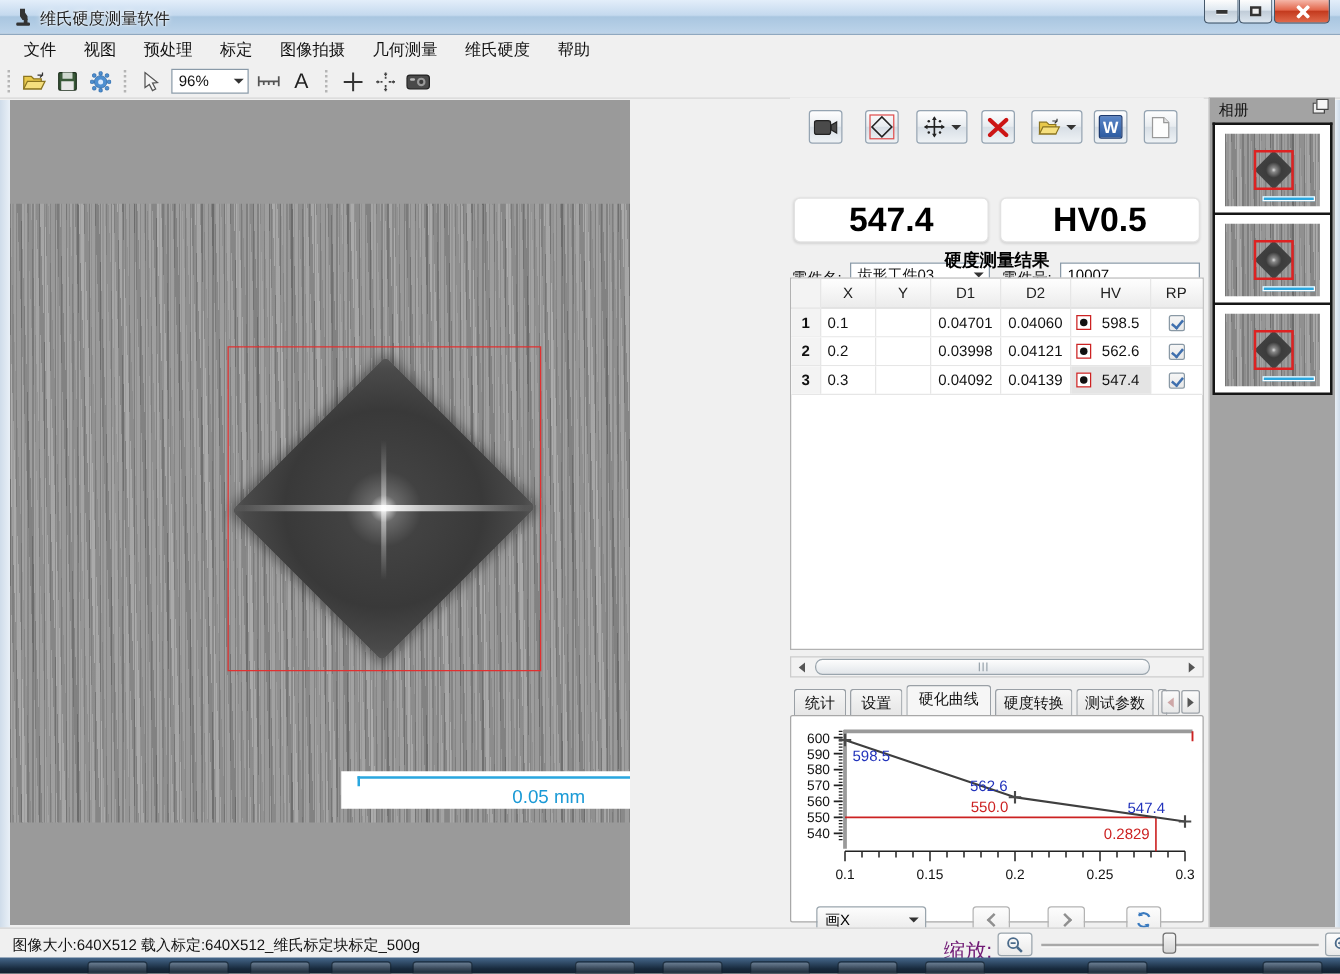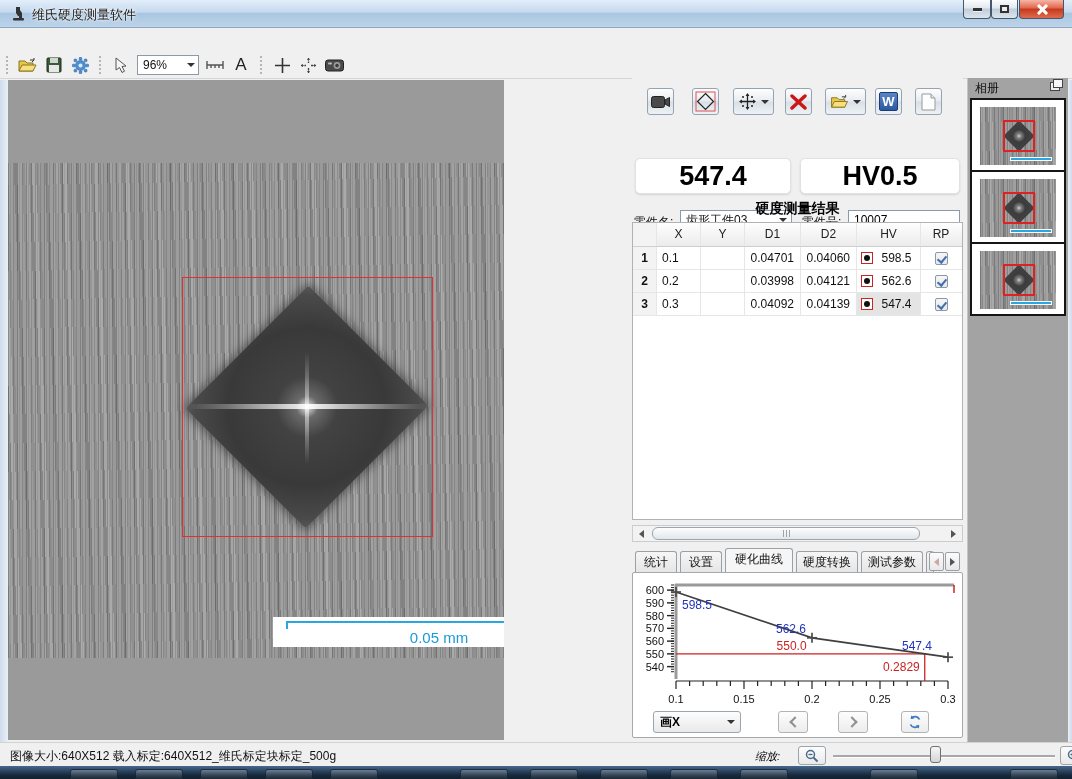--- a/index.html
+++ b/index.html
@@ -101,21 +101,21 @@
   .tab { position:absolute; bottom:0; height:21px; border:1px solid #9aa0a6; border-bottom:none; border-radius:3px 3px 0 0;
     background:linear-gradient(#f6f6f6,#e6e6e6); font-size:12px; text-align:center; line-height:20px; color:#111; }
   .tab.active { height:24px; background:#f6f6f6; z-index:2; font-weight:normal; }
   .tab-arrows { position:absolute; right:3px; bottom:1px; display:flex; gap:1px; }
   .tab-arrow { width:15px; height:19px; border:1px solid #9aa0a6; border-radius:2px; background:linear-gradient(#fbfbfb,#e8e8e8); display:flex; align-items:center; justify-content:center; }
   .tri-l.dis { border-right-color:#b06a6a; opacity:.55; }
 
   
   .chartpanel { position:absolute; left:0; top:494px; width:331px; height:166px; background:#fff; border:1px solid #a8a8a8; border-radius:2px; }
   .chart-svg { position:absolute; left:3px; top:4px; }
-  .chart-controls { position:absolute; left:0; right:0; top:138px; height:24px; display:flex; align-items:flex-start;font-weight:bold; }
+  .chart-controls { position:absolute; left:0; right:0; top:151px; height:24px; display:flex; align-items:center; }
   .axis-select { margin-left:20px; width:88px; height:22px; border:1px solid #9aa5ad; border-radius:3px; background:linear-gradient(#fdfdfd,#e9e9e9); display:flex; align-items:center; }
   .axis-select .val { flex:1; font-size:12px; padding-left:6px; }
   .axis-select .drop { width:18px; display:flex; align-items:center; justify-content:center; }
   .nav-btn { width:30px; height:22px; border:1px solid #b3b3b3; border-radius:3px; background:linear-gradient(#fdfdfd,#ececec); display:flex; align-items:center; justify-content:center; }
   .chev { width:8px; height:8px; border-left:2px solid #8f8f8f; border-bottom:2px solid #8f8f8f; }
   .chev.left { transform:rotate(45deg); margin-left:3px; } .chev.right { transform:rotate(-135deg); margin-right:3px; }
 
   
   .album { position:absolute; left:967px; top:78px; width:101px; height:664px; background:#a3a3a3; border-left:1px solid #c4c4c4; }
   .album-title { position:absolute; left:7px; top:2px; font-size:12px; color:#111; }
@@ -125,21 +125,21 @@
   .thumb { position:relative; width:100%; height:72px; background:#fff; border-bottom:2px solid #161616; }
   .thumb-img { position:absolute; left:8px; top:7px; width:76px; height:58px; }
   .mini-rect { position:absolute; left:23px; top:13px; width:32px; height:32px; border:2px solid #d22; }
   .mini-indent { position:absolute; left:28px; top:18px; width:22px; height:22px; transform:rotate(45deg);
     background:radial-gradient(circle, #ddd 0%, #888 12%, #3c3c3c 40%, #444 100%); border-radius:2px; }
   .mini-bar { position:absolute; left:30px; top:50px; width:42px; height:4px; background:#2aa7df; border:1px solid #fff; }
 
   
   .statusbar { position:absolute; left:0; top:742px; width:1072px; height:24px; background:#f0f0f0; border-top:1px solid #d2d2d2; }
   .status-text { position:absolute; left:10px; top:5px; font-size:12px; color:#111; }
-  .zoom-label { position:absolute; left:755px; top:6px; font-size:11px; color:#000000;font-style:italic; }
+  .zoom-label { position:absolute; left:755px; top:6px; font-size:17px; color:#701a75; }
   .mag-btn { position:absolute; top:3px; width:28px; height:19px; border:1px solid #9aa5ad; border-radius:3px; background:linear-gradient(#fdfdfd,#e9e9e9); display:flex; align-items:center; justify-content:center; }
   .slider-track { position:absolute; left:833px; top:12px; width:222px; height:2px; background:#a8a8a8; box-shadow:0 1px 0 #fff; }
   .slider-handle { position:absolute; left:930px; top:3px; width:11px; height:17px; border:1px solid #707070; border-radius:3px; background:linear-gradient(#f6f6f6,#d5d5d5); }
   .taskbar { position:absolute; left:0; top:766px; width:1072px; height:13px; background:linear-gradient(#46688c,#17293c 70%,#10202f); }
   .tkbtn { position:absolute; top:3px; width:48px; height:10px; border-radius:3px 3px 0 0; background:linear-gradient(rgba(255,255,255,.28),rgba(255,255,255,.06)); border:1px solid rgba(10,25,40,.7); }
 </style>
 </head>
 <body>
 
 <div class="window">
@@ -155,20 +155,30 @@
         <span class="glyph-min"></span>
       </div>
     <div class="winbtn max">
         <span class="glyph-max"></span>
       </div>
     <div class="winbtn close">
         <span class="glyph-close"></span>
       </div>
   </div>
 
+  <div class="menubar">
+    <span class="menu-item">文件</span>
+    <span class="menu-item">视图</span>
+    <span class="menu-item">预处理</span>
+    <span class="menu-item">标定</span>
+    <span class="menu-item">图像拍摄</span>
+    <span class="menu-item">几何测量</span>
+    <span class="menu-item">维氏硬度</span>
+    <span class="menu-item">帮助</span>
+  </div>
 
   <div class="toolbar">
     <span class="grip"></span>
     <span class="tbtn">
       <svg width="20" height="16" viewBox="0 0 20 16">
         <path d="M1 4 L7 4 L9 6 L15 6 L15 14 L1 14 Z" fill="#e8c84a" stroke="#8a7420"></path>
         <path d="M1 14 L4 8 L18 8 L15 14 Z" fill="#f5df7e" stroke="#8a7420"></path>
         <path d="M12 3 L16 3 L16 1 M16 3 L14 5" stroke="#333" fill="none"></path>
       </svg>
     </span>

